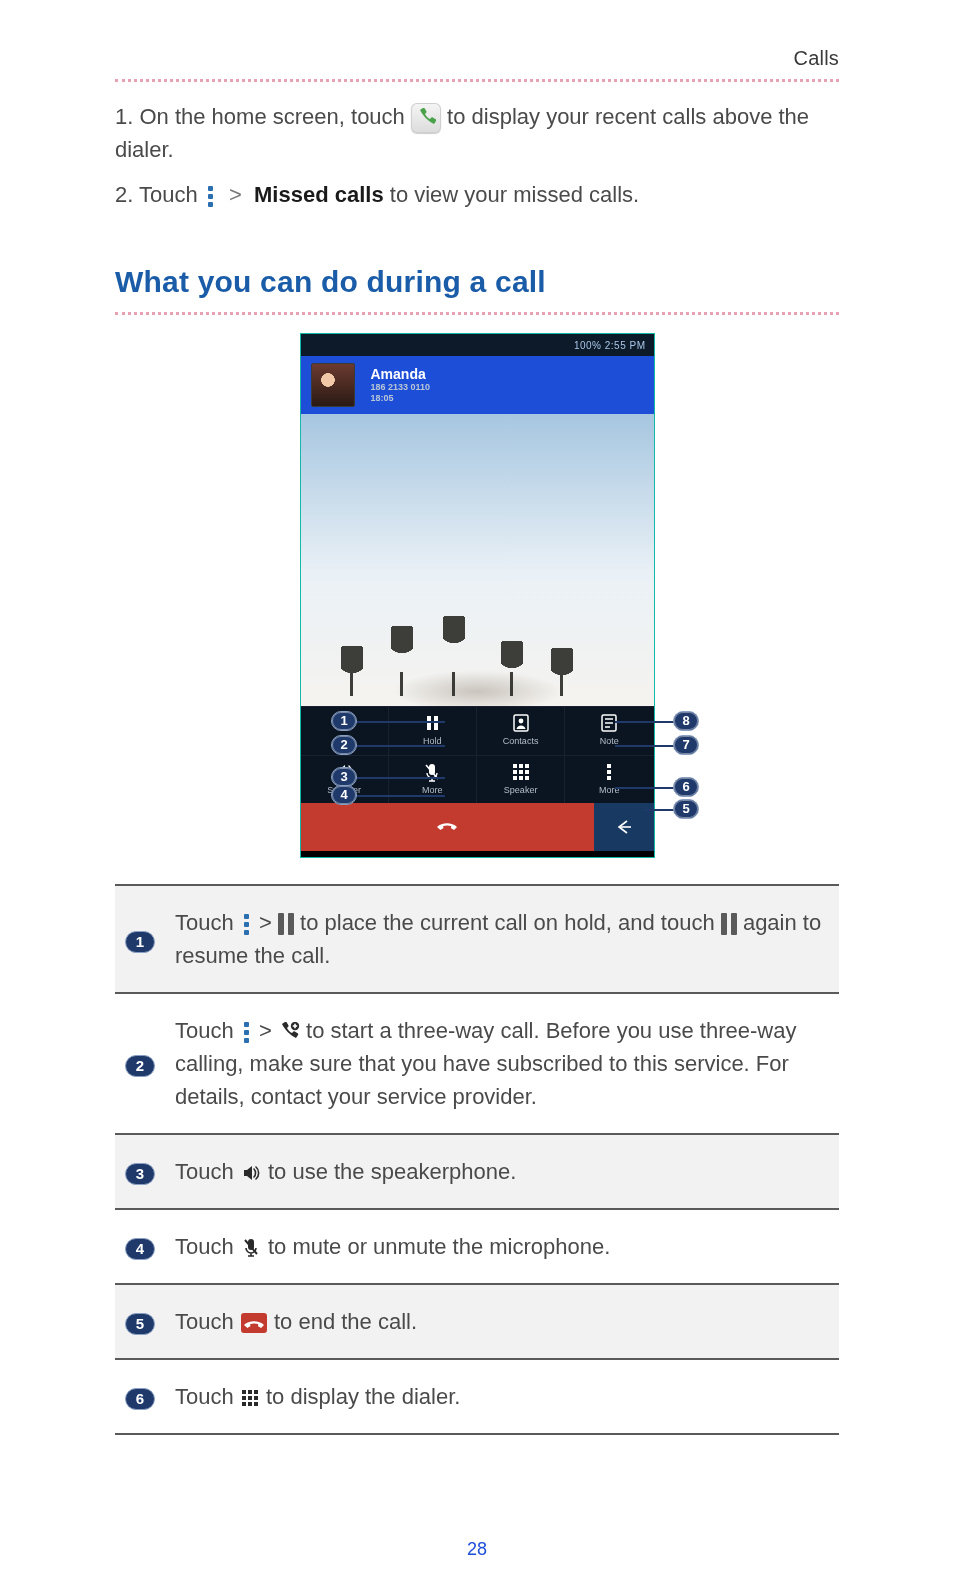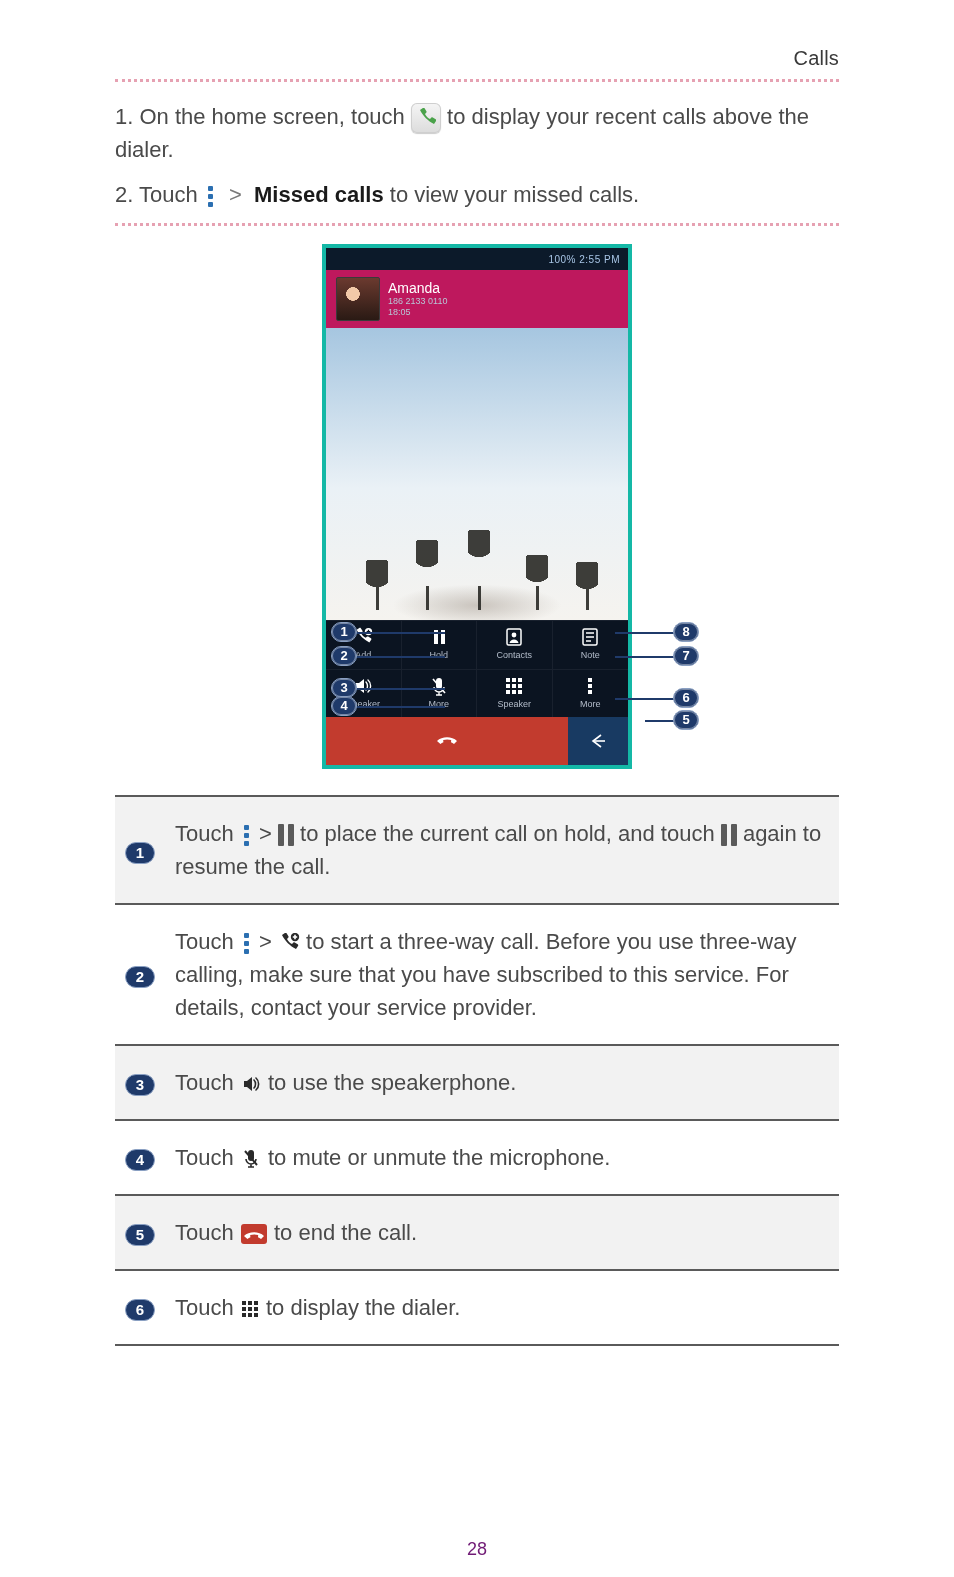--- a/index.html
+++ b/index.html
@@ -84,46 +84,47 @@
   .svg-icon { vertical-align: middle; }
 
   
   .shot-wrap {
     display:flex;
     justify-content:center;
     position:relative;
     margin: 8px auto 26px;
   }
   .phone {
-    width: 310px;
+    width: 355px;
     height: 525px;
     background: #000;
     position: relative;
-    border: 4px solid #14b8a6;
+    border: 1px solid #14b8a6;
     overflow:hidden;
   }
   .status-bar {
     height: 22px;
     background: #0c1a2a;
     color: #a9c6e6;
     font-size: 10px;
     display:flex;
     align-items:center;
     justify-content:flex-end;
     padding: 0 8px;
     letter-spacing:.5px;
   }
   .call-header {
     height: 58px;
-    background: #be185d;
+    background: #1d4ed8;
     display:flex;
     align-items:center;
-    gap:8px;
+    gap:16px;
     padding: 4px 10px;
     color:#fff;
+    font-weight:bold;
   }
   .avatar {
     width:44px;height:44px;border:1px solid #3a3a3a;
     background:
       radial-gradient(circle at 38% 38%, #f2c9a8 0 18%, transparent 19%),
       linear-gradient(#6b3a2f,#2a1a14);
     border-radius:2px;
   }
   .call-header .name { font-size:14px; line-height:1.1; }
   .call-header .sub { font-size:9px; color:#b8c6d6; line-height:1.2; }
@@ -208,21 +209,21 @@
   .badge {
     display:inline-block;
     width:30px;height:22px;border-radius:999px;
     background:var(--badge);
     border:1px solid var(--badge-border);
     color:#fff;font-weight:700;line-height:20px;text-align:center;font-size:15px;
   }
   .page-number {
     position:absolute;
     bottom:22px;left:0;right:0;
-    text-align:center;color:#701a75;font-size:18px;
+    text-align:center;color:#1d4ed8;font-size:18px;
   }
 </style>
 </head>
 <body>
 
 <svg width="0" height="0" style="position:absolute">
   <defs>
     <g id="i-phone">
       <path d="M4 2c3 6 8 11 14 14l2-3c.4-.6.3-1.3-.3-1.7l-3-1.8c-.5-.3-1.1-.2-1.5.2l-1.2 1.2c-2-.9-4-2.9-5-5l1.2-1.2c.4-.4.5-1 .2-1.5L8.6 0.3C8.2-.3 7.5-.4 6.9 0L4 2z" fill="#4aa24a"></path>
     </g>
@@ -348,20 +349,21 @@
           <i></i>
           <i></i>
           <i></i>
         </span>
       <span class="gt">&gt;</span>
       <span class="bold">Missed calls</span>
       <span> to view your missed calls.</span>
     </p>
   </div>
 
+  <h2 class="h2" style="margin-top:48px">What you can do during a call</h2>
   <hr class="dotted-rule">
 
   <div class="shot-wrap">
     <div class="phone">
       <div class="status-bar">
         <span>100%  2:55 PM</span>
       </div>
       <div class="call-header">
         <div class="avatar"></div>
         <div>

